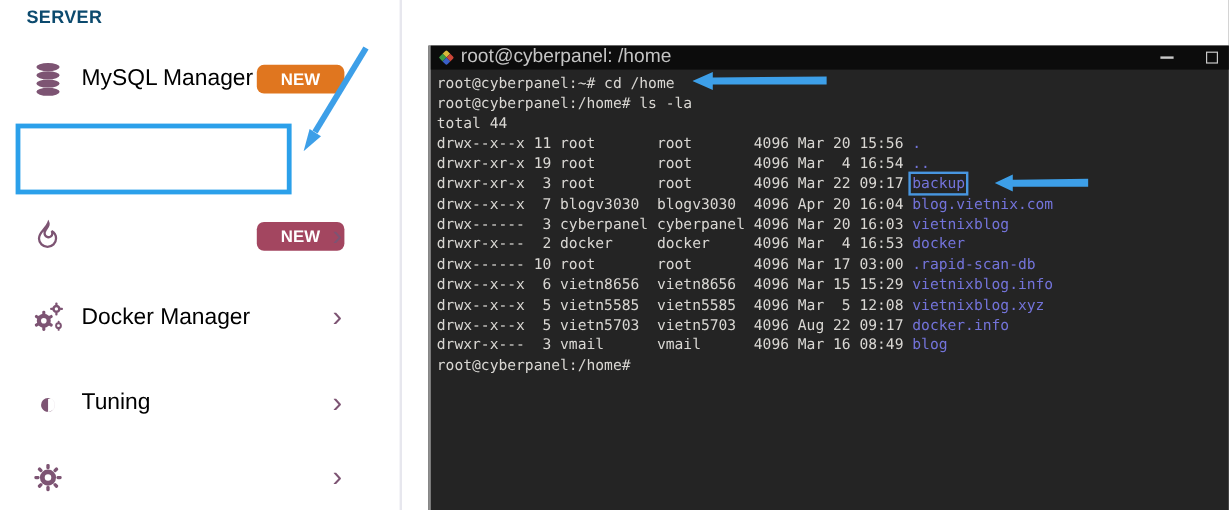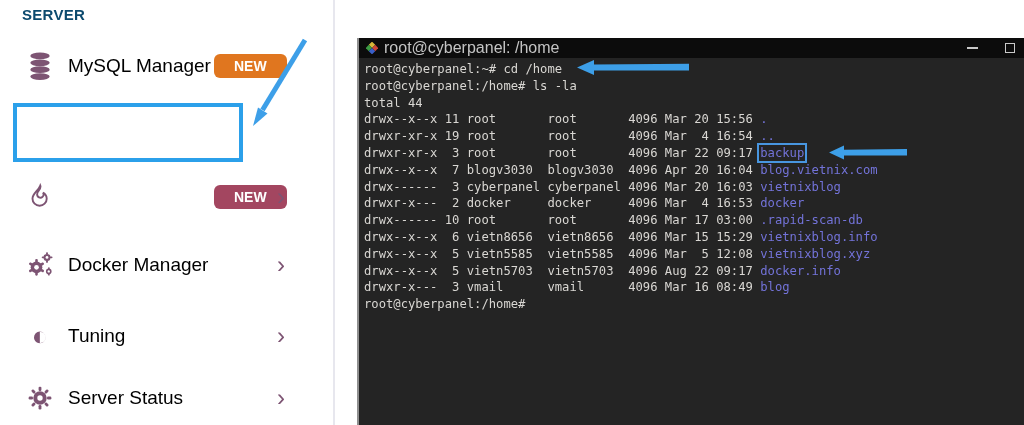--- a/index.html
+++ b/index.html
@@ -140,21 +140,20 @@
         <rect x="10.7" y="1.5" width="2.6" height="4" rx="1.1" transform="rotate(90 12 12)"></rect>
         <rect x="10.7" y="1.5" width="2.6" height="4" rx="1.1" transform="rotate(135 12 12)"></rect>
         <rect x="10.7" y="1.5" width="2.6" height="4" rx="1.1" transform="rotate(180 12 12)"></rect>
         <rect x="10.7" y="1.5" width="2.6" height="4" rx="1.1" transform="rotate(225 12 12)"></rect>
         <rect x="10.7" y="1.5" width="2.6" height="4" rx="1.1" transform="rotate(270 12 12)"></rect>
         <rect x="10.7" y="1.5" width="2.6" height="4" rx="1.1" transform="rotate(315 12 12)"></rect>
       </g>
           <circle cx="12" cy="12" r="2.5" fill="#fff"></circle>
         </svg>
     </span>
-    <span class="label">Server Status</span>
     <span class="chevron">›</span>
   </div>
 </div>
 <div class="divider"></div>
 
 <svg class="annot" style="left:245px; top:34px" width="72" height="98" viewBox="0 0 72 98">
   <line x1="60" y1="6" x2="17.5" y2="76" stroke="#3d9fe8" stroke-width="5"></line>
   <polygon points="8,92 22.5,79.5 13,73.5" fill="#3d9fe8"></polygon>
 </svg>
 

